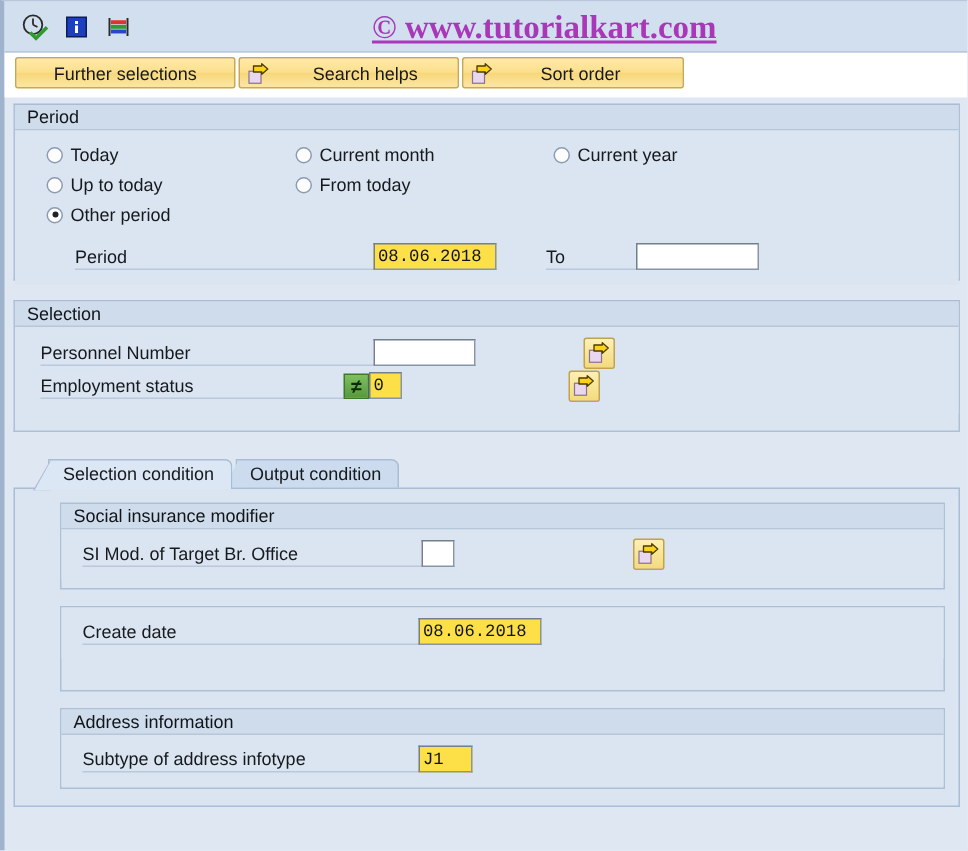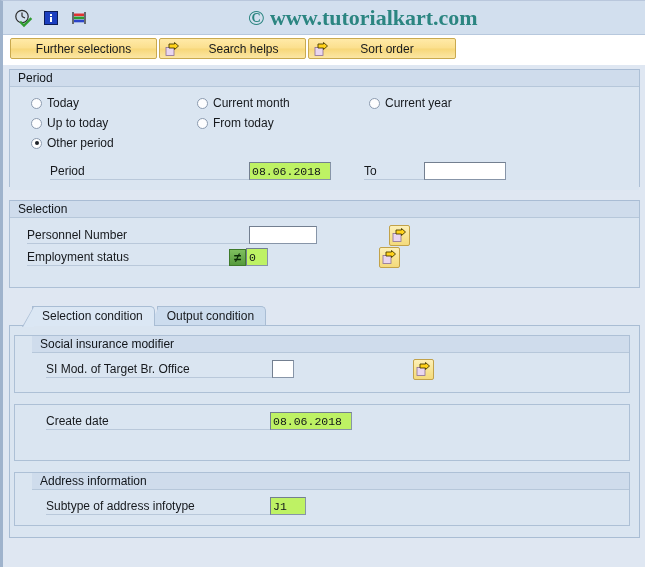--- a/index.html
+++ b/index.html
@@ -65,25 +65,26 @@
     display: inline-block;
   }
   .watermark {
     position: absolute;
     left: 245px;
     top: 50%;
     transform: translateY(-50%);
     font-family: "Liberation Serif", serif;
     font-size: 22px;
     font-weight: bold;
-    color: #0f766e;
+    color: #a21caf;
     opacity: 0.85;
     white-space: nowrap;
     pointer-events: none;
     user-select: none;
+    text-decoration: underline;
   }
 
   
   .btnrow {
     height: 24px;
     padding: 3px 0 3px 7px;
     display: flex;
     gap: 2px;
     background: #ffffff;
     box-sizing: content-box;
@@ -184,21 +185,21 @@
     font-size: 12px;
     color: #16191d;
     border-bottom: 1px solid #b9c8da;
     height: 18px;
     line-height: 18px;
     box-sizing: border-box;
     white-space: nowrap;
     overflow: hidden;
   }
   .sapinput {
-    background: #bef264;
+    background: #fde047;
     border: 1px solid #8795a8;
     border-top-color: #737f90;
     border-left-color: #737f90;
     height: 18px;
     line-height: 17px;
     font-family: "Liberation Mono", monospace;
     font-size: 11.5px;
     color: #101418;
     padding: 0 2px;
     box-sizing: border-box;
@@ -295,24 +296,23 @@
     background: #dae5f1;
     height: 213px;
     padding-top: 4px;
     box-sizing: border-box;
     position: relative;
     z-index: 2;
     margin-top: -1px;
     overflow: hidden;
   }
   .inner-group {
-    margin: 5px 9px 0 4px;
+    margin: 5px 9px 0 30px;
     border: 1px solid #adc0d6;
     background: #dae5f1;
-    padding-left: 17px;
   }
   .inner-group .group-body { padding: 5px 0 7px 0; }
 </style>
 </head>
 <body>
 
 <div id="app">
 
 
   <div class="toolbar">

